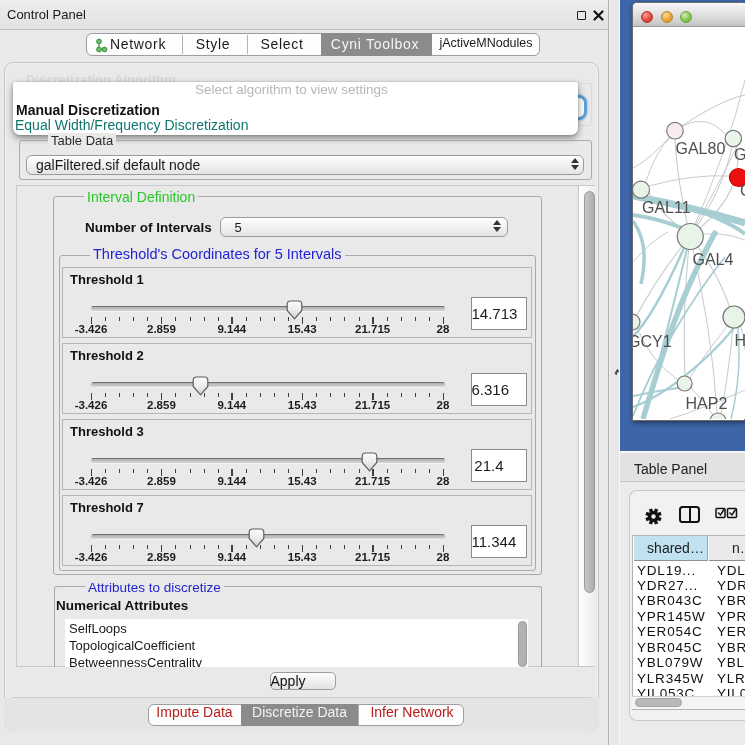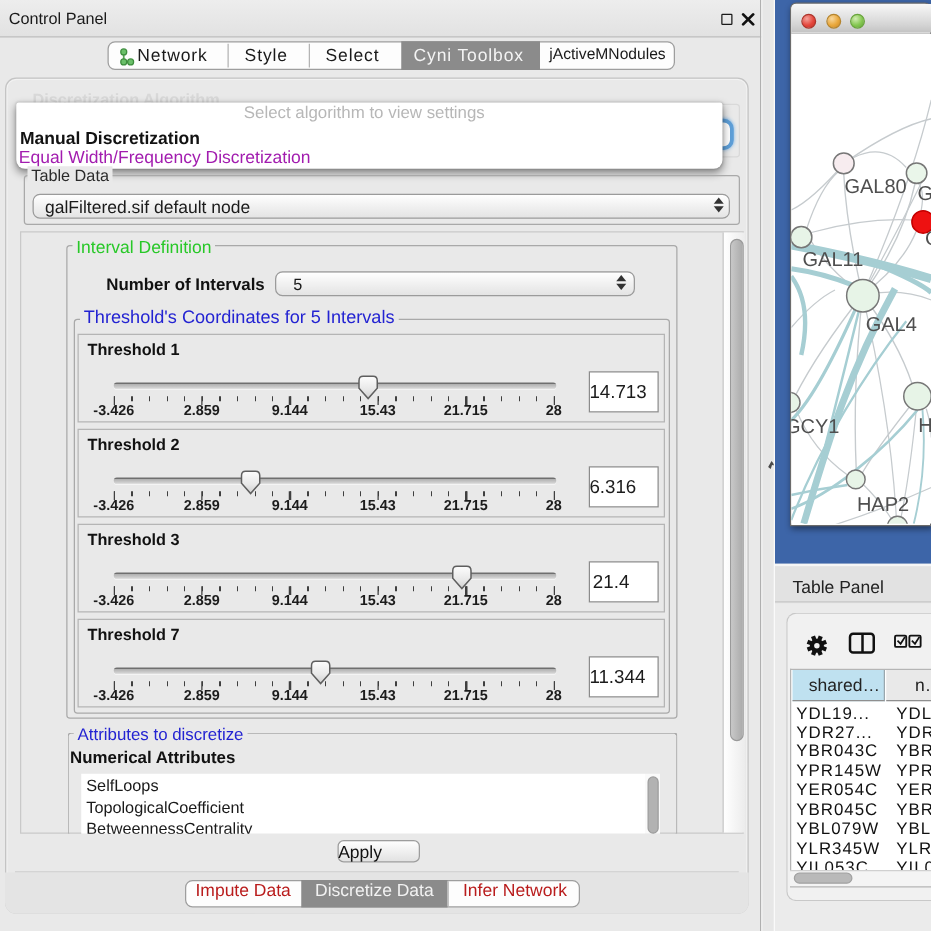--- a/index.html
+++ b/index.html
@@ -1,20 +1,20 @@
 <!DOCTYPE html>
 <html><head><meta charset="utf-8">
 <style>
 * { margin:0; padding:0; box-sizing:border-box; }
 html,body { width:745px; height:745px; }
 body { font-family:"Liberation Sans", sans-serif; background:#e9e9e9; position:relative;
        overflow:hidden; -webkit-font-smoothing:antialiased; }
 .abs { position:absolute; }
 .grp { position:absolute; border:1px solid #a9a9a9; border-radius:3px; }
-.grplbl { position:absolute; background:#e9e9e9; padding:0 3px; white-space:nowrap; }
+.grplbl { position:absolute; background:#e9e9e9; padding:0 3px; white-space:nowrap;margin-left:26px; }
 .combo { position:absolute; border:1px solid #9b9b9b; border-radius:6px;
          background:linear-gradient(#ffffff,#f2f2f2 45%,#e4e4e4); }
 .combo span.txt { position:absolute; left:9px; color:#1a1a1a; }
 .arrs { position:absolute; width:8px; }
 .tri-up { width:0;height:0;border-left:4px solid transparent;border-right:4px solid transparent;
           border-bottom:5px solid #333; margin-bottom:2px;}
 .tri-dn { width:0;height:0;border-left:4px solid transparent;border-right:4px solid transparent;
           border-top:5px solid #333; }
 .vbox { position:absolute; width:56px; height:33px; background:#fff; border:1px solid #8b8b8b;
         font-size:15px; color:#1c1c1c; text-align:right; padding-right:22px; line-height:31px;}
@@ -74,21 +74,21 @@
 
 <div class="abs" style="left:556px;top:95px;width:31px;height:25px;border:3px solid #5e9fd8;border-radius:8px;background:#fff;box-shadow:0 0 3px #7db4e4;"></div>
 <div class="abs" style="left:570px;top:100px;width:8px;opacity:.25;">
   <div class="tri-up"></div>
     <div class="tri-dn"></div>
 </div>
 
 <div class="abs" style="left:13px;top:82px;width:565px;height:52.5px;background:#fff;border-radius:2px 2px 7px 7px;box-shadow:0 3px 7px rgba(0,0,0,0.45), 0 0 2px rgba(0,0,0,0.18);"></div>
 <div class="abs" style="left:195px;top:81.5px;width:565px;font-size:13.5px;color:#b7b7b7;">Select algorithm to view settings</div>
 <div class="abs" style="left:16px;top:101.5px;font-size:14px;font-weight:bold;color:#121212;">Manual Discretization</div>
-<div class="abs" style="left:15px;top:117px;font-size:14px;color:#a21caf;">Equal Width/Frequency Discretization</div>
+<div class="abs" style="left:15px;top:117px;font-size:14px;color:#0f766e;">Equal Width/Frequency Discretization</div>
 
 <div class="grp" style="left:19px;top:140px;width:573px;height:39.5px;"></div>
 <div class="grplbl" style="left:22px;top:132.5px;font-size:13px;color:#2b2b2b;">Table Data</div>
 <div class="combo" style="left:26px;top:154.5px;width:558px;height:20px;">
   <span class="txt" style="top:1px;font-size:14px;">galFiltered.sif default node</span>
 </div>
 <div class="arrs" style="left:570.5px;top:157.5px;">
     <div class="tri-up"></div>
     <div class="tri-dn"></div>
   </div>

